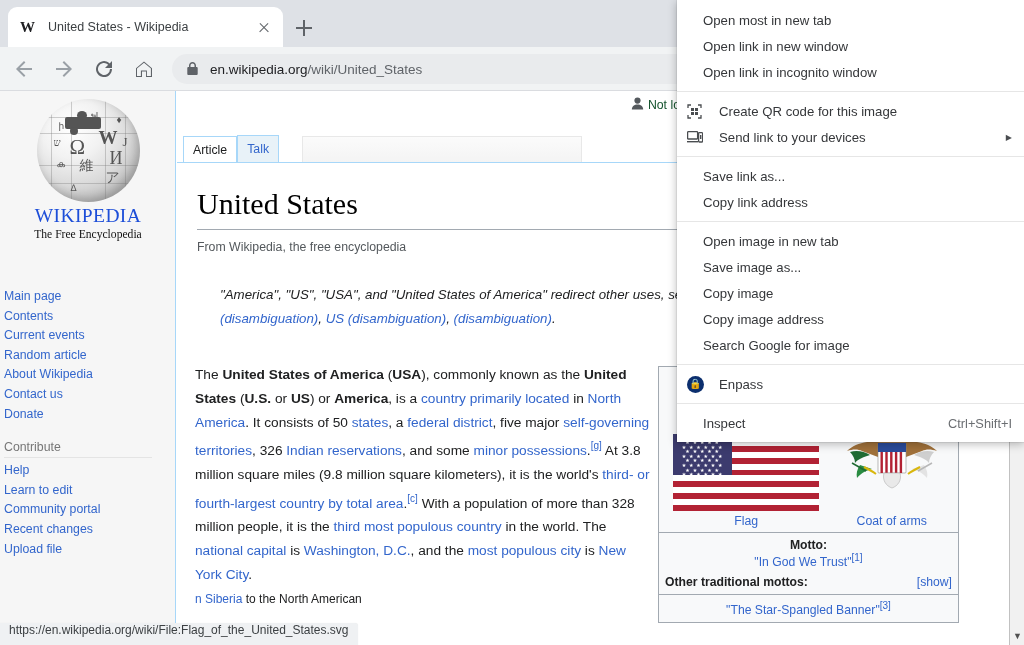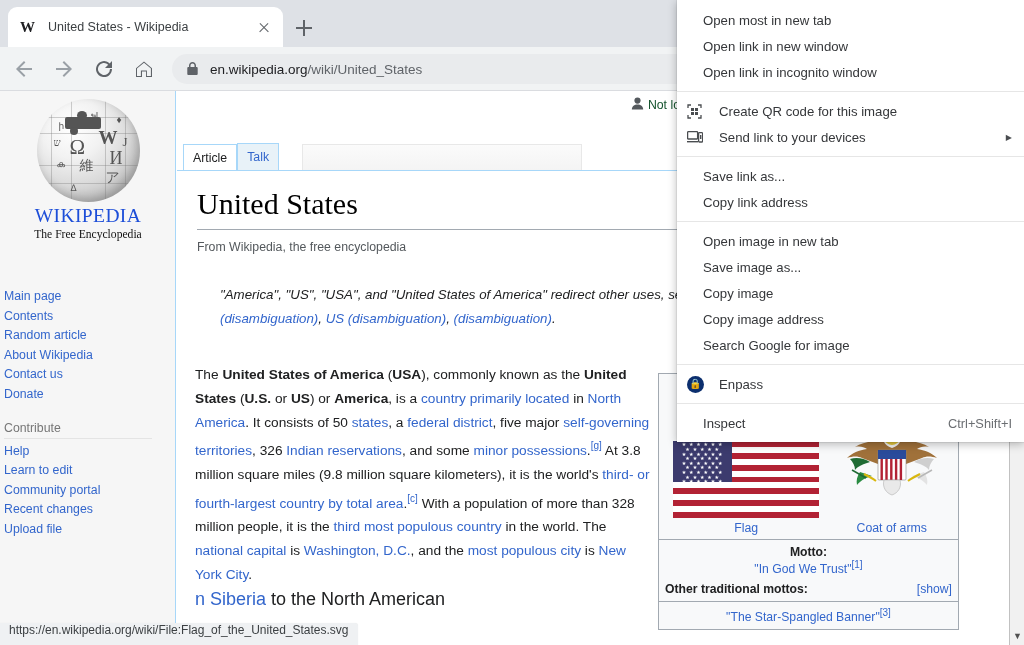--- a/index.html
+++ b/index.html
@@ -134,21 +134,21 @@
     background: #fff;
   }
   .user-strip {
     position: absolute; right: 329px; top: 6px;
     font-size: 12.3px; color: #14532d; display: flex; align-items: center;
     white-space: nowrap;
   }
   .person-icon { margin-right: 4px; }
 
   .tabs-row {
-    position: absolute; left: 0; top: 52px; width: 832px; height: 28px;
+    position: absolute; left: 0; top: 44px; width: 832px; height: 28px;
   }
   .ns-tabs { position: absolute; left: 6px; top: 0; display: flex; align-items: flex-end; }
   .ns-tab {
     font-size: 12.3px; color: #202122; padding: 6px 9px 5px 9px;
     line-height: 15px; border: 1px solid transparent; border-bottom: none;
   }
   .ns-tab.active {
     background: #fff; border-color: #a7d7f9; color: #202122;
     position: relative; top: 1px;
   }
@@ -182,29 +182,29 @@
   .hatnote {
     position: absolute; left: 43px; top: 192px; width: 600px;
     font-size: 13.3px; font-style: italic; color: #202122; line-height: 23.5px;
   }
   .lead {
     position: absolute; left: 18px; top: 272px; width: 460px;
     font-size: 13.7px; color: #202122; line-height: 23.8px;
   }
   .lead2 {
     position: absolute; left: 18px; top: 497px; width: 460px;
-    font-size: 18px; color: #202122; line-height: 23.8px;
+    font-size: 12px; color: #202122; line-height: 23.8px;
   }
   a.wl, .wl { color: #3366cc; text-decoration: none; }
   .sup { font-size: 10px; vertical-align: super; color: #3366cc; }
   b { font-weight: 700; }
 
   
   .infobox {
-    position: absolute; left: 481px; top: 282px; width: 301px;
+    position: absolute; left: 481px; top: 275px; width: 301px;
     border: 1px solid #a2a9b1; background: #f8f9fa;
     font-size: 12.2px; color: #202122;
   }
   .ib-row { border-top: 1px solid #a2a9b1; padding: 5px 6px; }
   .ib-row.first { border-top: none; }
   .ib-imgs {
     display: flex; align-items: flex-end; justify-content: space-around;
     padding: 6px 4px 4px 4px; height: 165px;
   }
   .ib-imgcell { text-align: center; }
@@ -358,20 +358,21 @@
             <div class="gl" style="left:22px;top:22px;font-size:9px;">ի</div>
             <div class="gl" style="left:86px;top:35px;font-size:13px;">J</div>
             <div class="gl" style="left:34px;top:84px;font-size:9px;">ᐃ</div>
           </div>
           <div class="wmark">WIKIPEDIA</div>
           <div class="wtag">The Free Encyclopedia</div>
         </div>
         <div class="nav-list">
           <a class="nav-link">Main page</a>
           <a class="nav-link">Contents</a>
+          <a class="nav-link">Current events</a>
           <a class="nav-link">Random article</a>
           <a class="nav-link">About Wikipedia</a>
           <a class="nav-link">Contact us</a>
           <a class="nav-link">Donate</a>
           <div class="nav-head">Contribute</div>
           <a class="nav-link">Help</a>
           <a class="nav-link">Learn to edit</a>
           <a class="nav-link">Community portal</a>
           <a class="nav-link">Recent changes</a>
           <a class="nav-link">Upload file</a>

